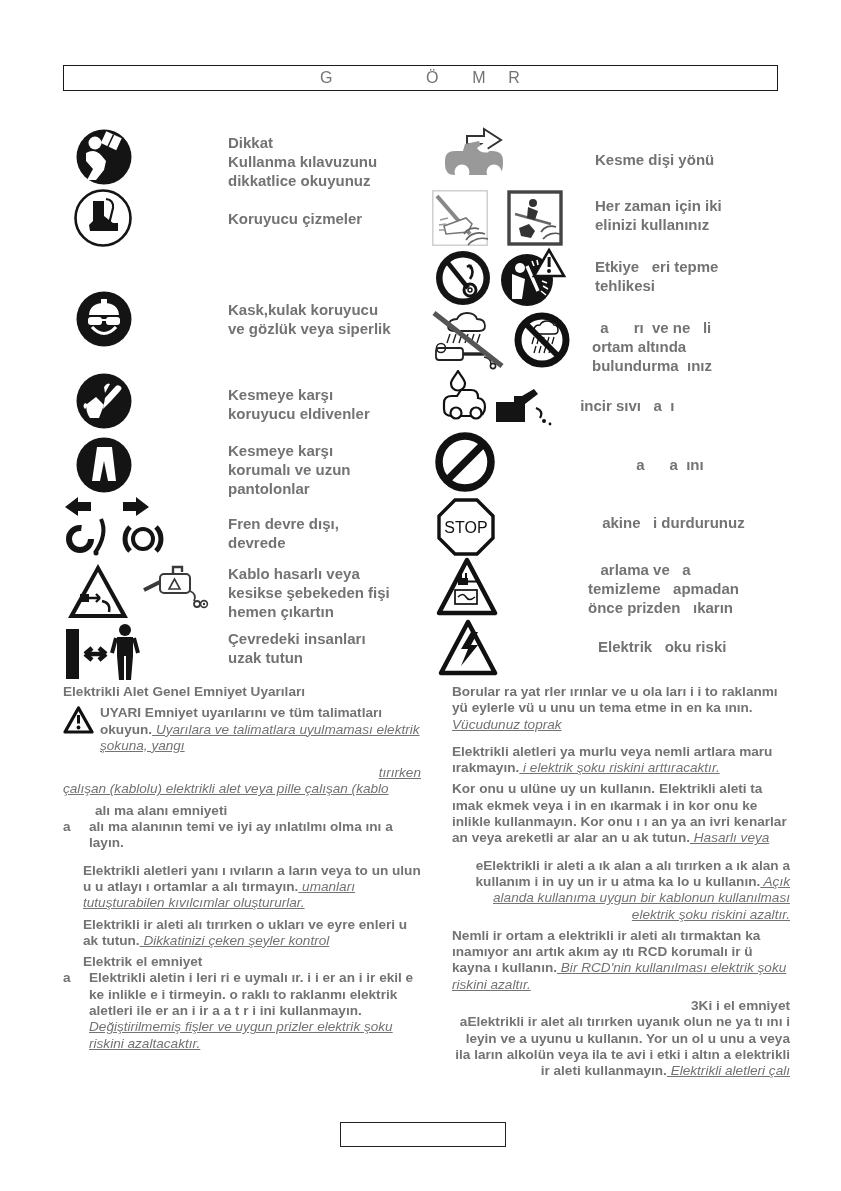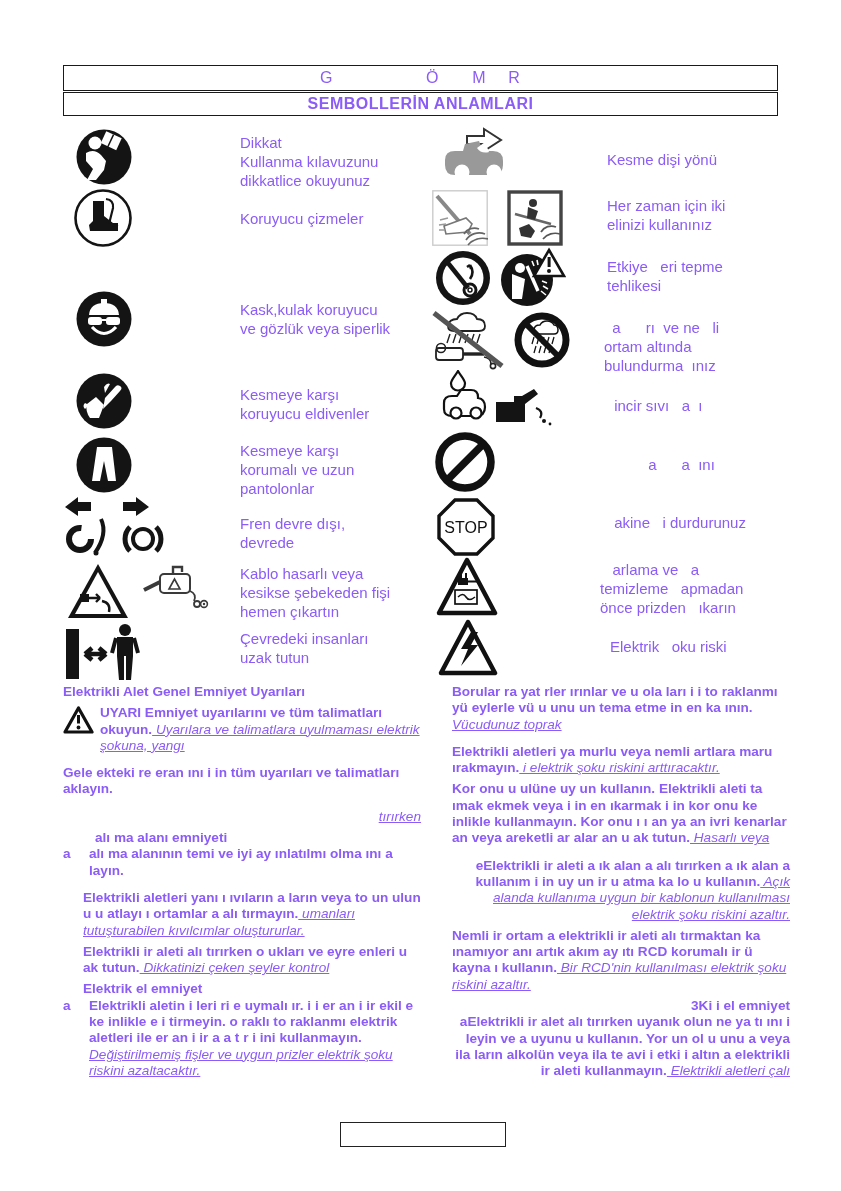--- a/index.html
+++ b/index.html
@@ -1,25 +1,25 @@
 <!DOCTYPE html>
 <html><head>
 <meta charset="utf-8">
 <style>
   html,body{margin:0;padding:0;background:#e8e8e8;}
   .page{position:relative;width:841px;height:1191px;background:#fff;margin:0 auto;
-        font-family:"Liberation Sans",sans-serif;color:#8b5cf6;overflow:hidden;}
+        font-family:"Liberation Sans",sans-serif;color:#737373;overflow:hidden;}
   .hdr{position:absolute;left:63px;width:713px;border:1.6px solid #1a1a1a;
        text-align:center;background:#fff;}
   .hdr1{top:65px;height:24px;line-height:24px;font-size:16px;}
   .hdr1 span{white-space:pre;letter-spacing:1px;}
   .hdr2{top:92px;height:22px;line-height:22px;font-size:16px;font-weight:bold;letter-spacing:.5px;}
   .ic{position:absolute;}
   .ic svg{display:block;}
-  .symlbl{position:absolute;font-size:15px;font-weight:normal;line-height:19px;white-space:pre;margin-left:12px;}
+  .symlbl{position:absolute;font-size:15px;font-weight:bold;line-height:19px;white-space:pre;}
   .tcol{position:absolute;width:358px;font-size:13.6px;line-height:16.3px;}
   .tblock{margin:0;}
   .gap{margin-top:11px;}
   .gap-sm{margin-top:5px;}
   .ind{margin-left:20px;}
   .ind2{margin-left:32px;}
   .alignright{text-align:right;}
   .b{font-weight:bold;}
   .i{font-style:italic;text-decoration:underline;}
   .tcol-l .hang{padding-left:26px;text-indent:-26px;}
@@ -30,21 +30,20 @@
   .warn-ic{float:left;width:31px;height:28px;margin:1px 6px 0 -37px;}
   .footer-box{position:absolute;left:340px;top:1122px;width:164px;height:23px;
               border:1.5px solid #222;background:#fff;}
 </style>
 </head>
 <body>
 
 <div class="page">
 
   <div class="hdr hdr1"><span>G                 Ö      M    R</span></div>
-  <div class="hdr hdr2"><span>SEMBOLLERİN ANLAMLARI</span></div>
 
   <span class="ic" style="left:75px;top:128px">
     <svg width="58" height="58" viewBox="0 0 58 58">
         <circle cx="29" cy="29" r="27.5" fill="#141414"></circle>
         <circle cx="20" cy="15" r="6.5" fill="#fff"></circle>
         <path d="M11 25 q8 -5 15 2 l5 6 -2 9 -8 10 h-9 l6 -11 -7 -8 z" fill="#fff"></path>
         <rect x="28" y="6" width="17" height="13" fill="#fff" transform="rotate(25 36 12)"></rect>
         <path d="M36 6 v14" stroke="#141414" stroke-width="1.5" transform="rotate(25 36 12)"></path>
       </svg>
   </span>
@@ -261,37 +260,37 @@
   </span>
 
   <div class="symlbl" style="left:595px;top:150px">Kesme dişi yönü</div>
   <div class="symlbl" style="left:595px;top:196px">Her zaman için iki
 elinizi kullanınız</div>
   <div class="symlbl" style="left:595px;top:257px">Etkiye   eri tepme
 tehlikesi</div>
   <div class="symlbl" style="left:592px;top:318px">  a      rı  ve ne   li
 ortam altında
 bulundurma  ınız</div>
-  <div class="symlbl" style="left:598px;top:396px"> incir sıvı   a  ı</div>
+  <div class="symlbl" style="left:576px;top:396px"> incir sıvı   a  ı</div>
   <div class="symlbl" style="left:632px;top:455px"> a      a  ını</div>
   <div class="symlbl" style="left:598px;top:513px"> akine   i durdurunuz</div>
   <div class="symlbl" style="left:588px;top:560px">   arlama ve   a
 temizleme   apmadan
 önce prizden   ıkarın</div>
   <div class="symlbl" style="left:598px;top:637px">Elektrik   oku riski</div>
 
   <div id="text-left" class="tcol tcol-l" style="left:63px;top:684px">
       <div class="tblock"><span class="b">Elektrikli Alet Genel Emniyet Uyarıları</span></div>
       <div class="tblock warnpara gap-sm"><span class="warn-ic"><svg width="31" height="28" viewBox="0 0 31 28">
             <path d="M15.5 2 L29 26 H2 Z" fill="#fff" stroke="#111" stroke-width="3.2" stroke-linejoin="round"></path>
             <rect x="14" y="9" width="3" height="8.5" fill="#111"></rect>
             <circle cx="15.5" cy="21.5" r="1.9" fill="#111"></circle>
           </svg></span><span class="b">UYARI Emniyet uyarılarını ve tüm talimatları okuyun.</span><span class="i"> Uyarılara ve talimatlara uyulmaması elektrik şokuna, yangı</span></div>
-      <div class="tblock gap"><span class="b">Gele ekteki re eran ını  i in tüm uyarıları ve talimatları  aklayın.</span></div>
       <div class="tblock alignright gap"><span class="i">tırırken</span></div>
+      <div class="tblock"><span class="i">çalışan (kablolu) elektrikli alet veya pille çalışan (kablo</span></div>
       <div class="tblock ind2 gap-sm"><span class="b">alı ma alanı emniyeti</span></div>
       <div class="tblock hang"><span class="marker">a</span><span class="b">alı ma alanının temi  ve iyi ay  ınlatılmı  olma ını a  layın.</span></div>
       <div class="tblock ind gap"><span class="b">Elektrikli aletleri  yanı ı  ıvıların  a ların veya to un  ulun u  u  atlayı ı ortamlar a alı  tırmayın.</span><span class="i"> umanları tutuşturabilen kıvılcımlar oluştururlar.</span></div>
       <div class="tblock ind gap-sm"><span class="b">Elektrikli  ir aleti  alı tırırken  o ukları ve eyre enleri u ak tutun.</span><span class="i"> Dikkatinizi çeken şeyler kontrol</span></div>
       <div class="tblock ind gap-sm"><span class="b">Elektrik  el emniyet</span></div>
       <div class="tblock hang"><span class="marker">a</span><span class="b">Elektrikli aletin i leri  ri e uymalı ır.   i i  er an i ir  ekil e ke inlikle  e i tirmeyin.   o raklı to raklanmı   elektrik aletleri ile  er  an  i  ir a  a  t  r  i ini kullanmayın.</span><span class="i"> Değiştirilmemiş fişler ve uygun prizler elektrik şoku riskini azaltacaktır.</span></div>
     </div>
   <div id="text-right" class="tcol tcol-r" style="left:432px;top:684px">
       <div class="tblock ind"><span class="b">Borular ra yat rler  ırınlar ve  u  ola ları  i i to raklanmı  yü eylerle vü u unu  un tema etme in en ka ının.</span><span class="i"> Vücudunuz toprak</span></div>
       <div class="tblock ind gap"><span class="b">Elektrikli aletleri ya  murlu veya nemli  artlara maru    ırakmayın.</span><span class="i"> i elektrik şoku riskini arttıracaktır.</span></div>

